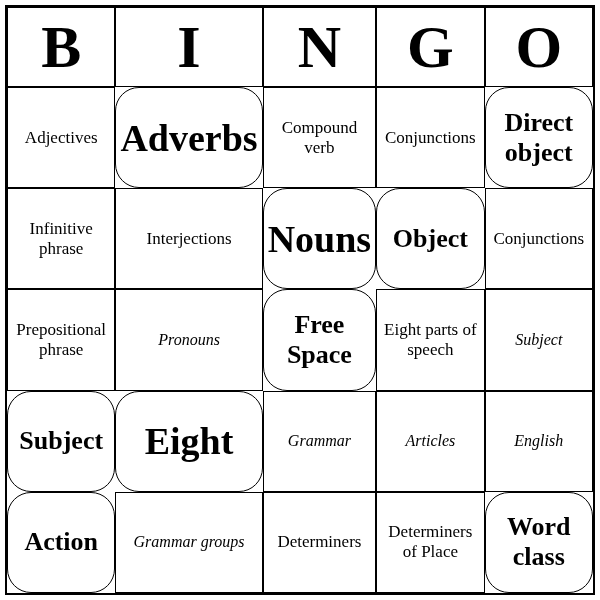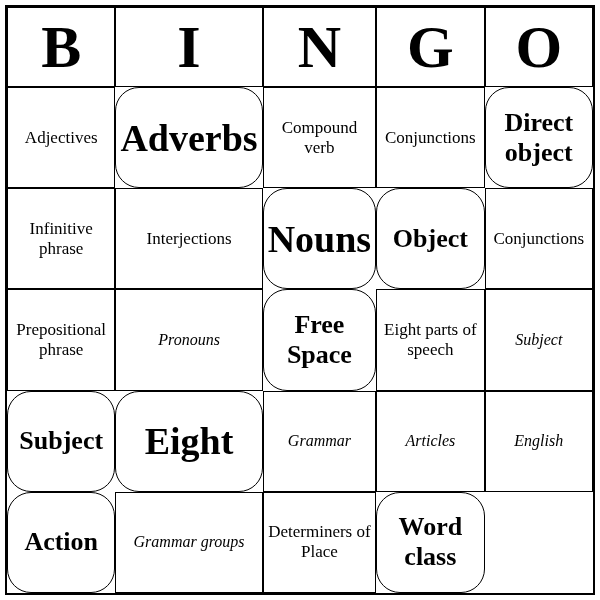--- a/index.html
+++ b/index.html
@@ -101,15 +101,16 @@
   <div class="cell cell-medium">Subject</div>
 
   <div class="cell cell-large cell-bold">Subject</div>
   <div class="cell cell-xlarge cell-bold">Eight</div>
   <div class="cell cell-medium">Grammar</div>
   <div class="cell cell-medium">Articles</div>
   <div class="cell cell-medium">English</div>
 
   <div class="cell cell-large cell-bold">Action</div>
   <div class="cell cell-medium">Grammar groups</div>
+  <div class="cell cell-small">Determiners</div>
   <div class="cell cell-small">Determiners of Place</div>
   <div class="cell cell-large cell-bold">Word class</div>
 </div>
 
 </body></html>

